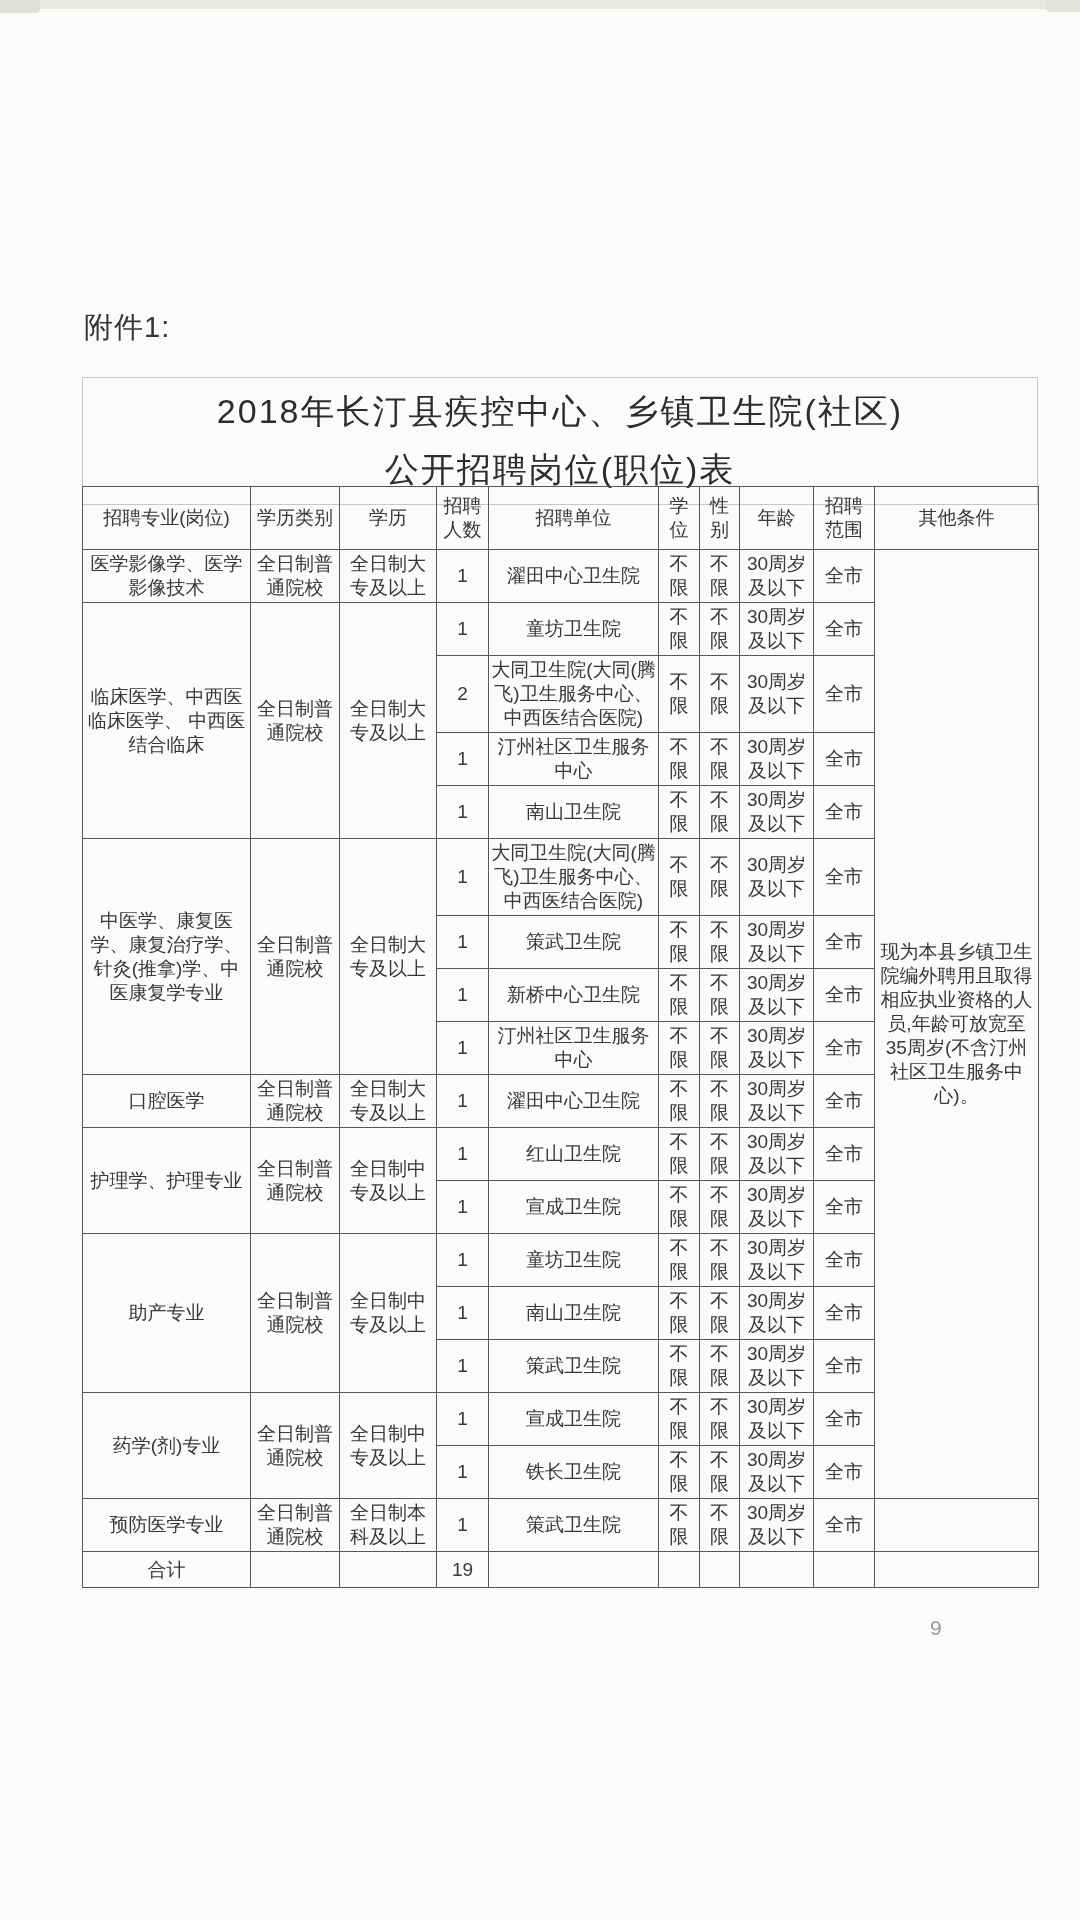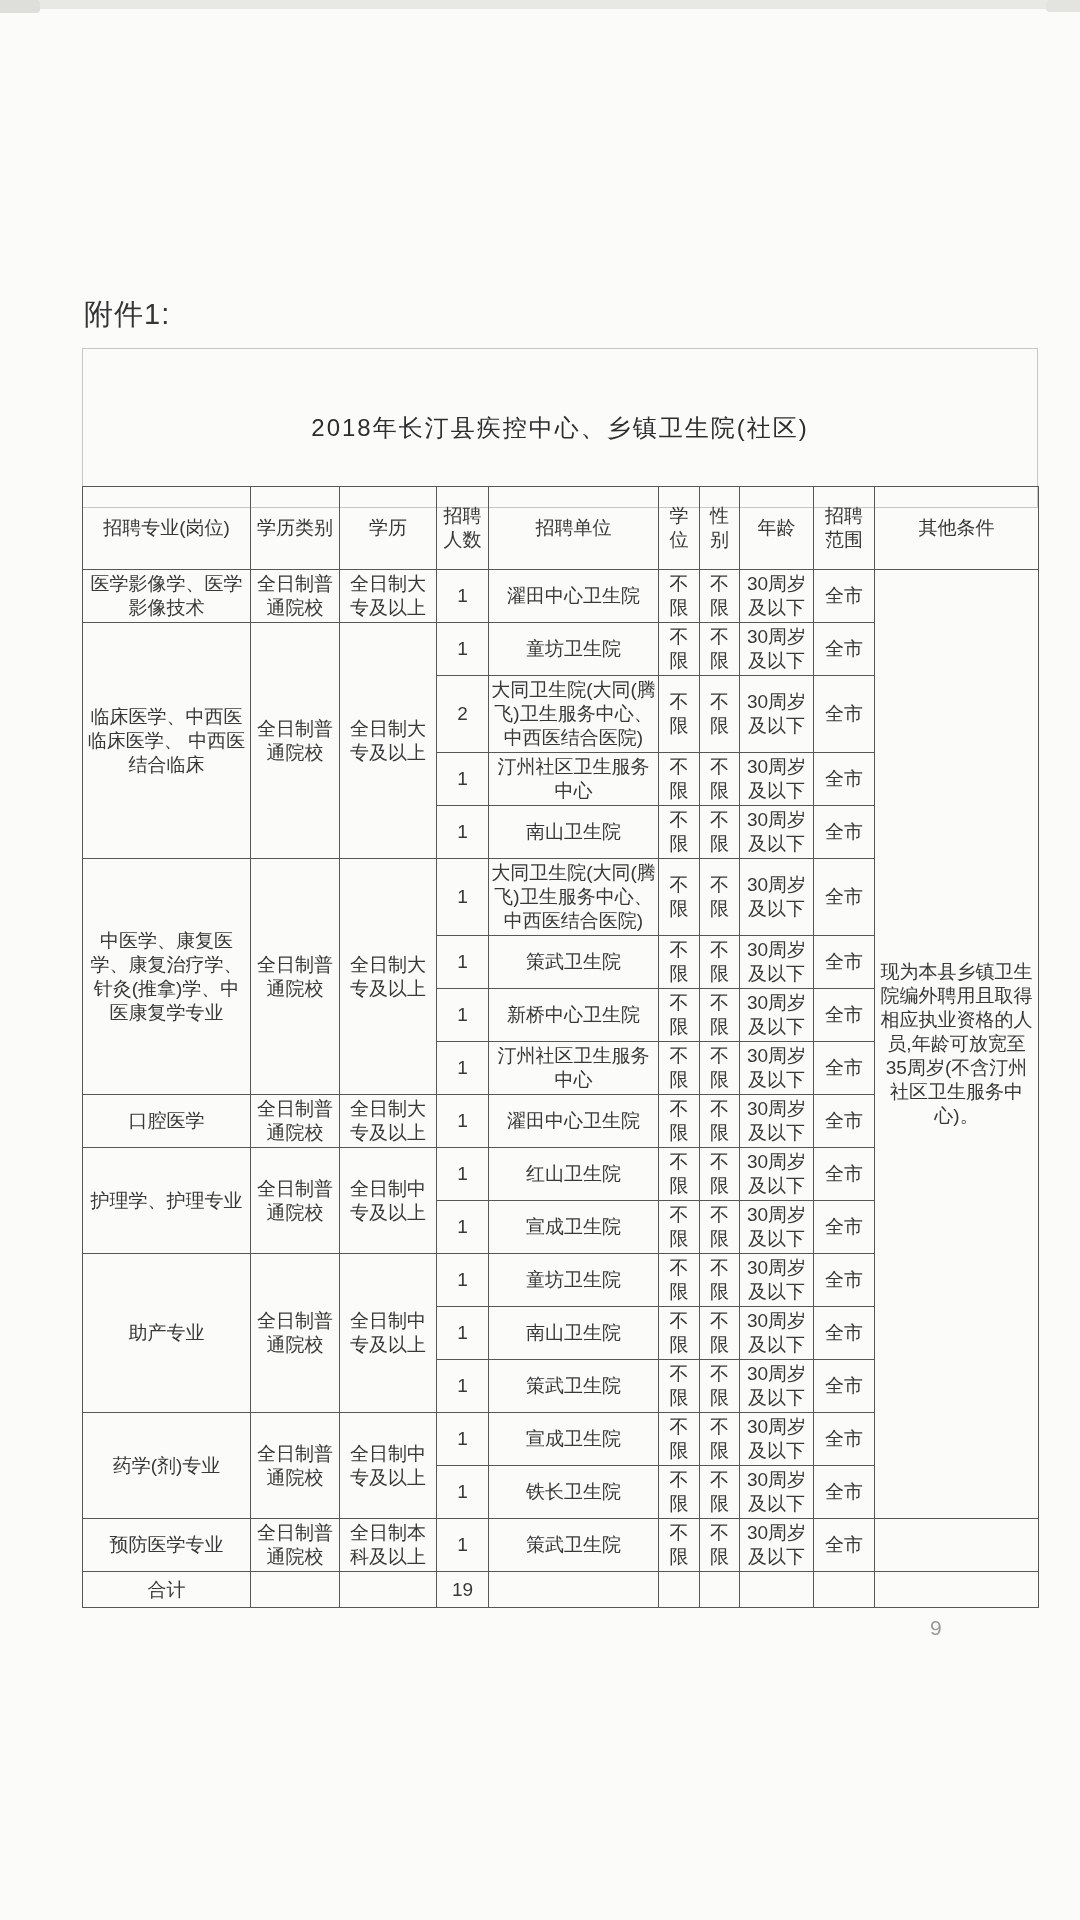--- a/index.html
+++ b/index.html
@@ -19,42 +19,42 @@
   }
   .gap-nub-left {
     position:absolute; left:0; top:88; width:40px; height:13px;
     background:#dededb; border-radius:0 4px 4px 0;
   }
   .gap-nub-right {
     position:absolute; right:0; top:75; width:34px; height:12px;
     background:#e3e3e0; border-radius:4px 0 0 4px;
   }
   .attachment {
-    position:absolute; left:84px; top:295px;
+    position:absolute; left:84px; top:308px;
     font-size:29px; color:#353535; letter-spacing:1px;
   }
   .title-box {
-    position:absolute; left:82px; top:348px; width:956px; height:160px;
+    position:absolute; left:82px; top:377px; width:956px; height:128px;
     border:1px solid #c7c7c4;
     display:flex; flex-direction:column; justify-content:space-evenly; align-items:center;
-    font-size:24px; color:#2d2d2d; letter-spacing:2px;
+    font-size:34px; color:#2d2d2d; letter-spacing:2px;
   }
   table.recruit {
     position:absolute; left:82px; top:486px; width:956px;
     border-collapse:collapse; table-layout:fixed;
   }
   table.recruit th, table.recruit td {
     border:1px solid #575757;
     text-align:center; vertical-align:middle;
     font-size:19px; line-height:24px; color:#383838;
     font-weight:normal;
     padding:2px;
     overflow:hidden;
   }
-  thead tr { height:83px; }
+  thead tr { height:63px; }
   tbody tr { height:50px; }
   tbody tr.total { height:36px; }
   .c0 { padding:2px 4px; }
   .c1 { padding:2px 6px; }
   .c2 { padding:2px 6px;font-family:Liberation Serif, serif; }
   .c4 { padding:2px 4px; }
   .c5, .c6 { padding:2px 9px;margin-left:8px; }   
   .c7 { padding:2px 0; }
   .c8 { padding:2px 2px; }
   td.note {
@@ -73,20 +73,21 @@
 <div class="page">
 
   <div class="gap-band"></div>
   <div class="gap-nub-left"></div>
   <div class="gap-nub-right"></div>
 
   <div class="attachment">附件1:</div>
 
   <div class="title-box">
     <div>2018年长汀县疾控中心、乡镇卫生院(社区)</div>
+    <div>公开招聘岗位(职位)表</div>
   </div>
 
   <table class="recruit">
     <colgroup>
       <col style="width:168px">
         <col style="width:89px">
         <col style="width:97px">
       <col style="width:52px">
         <col style="width:170px">
         <col style="width:41px">

